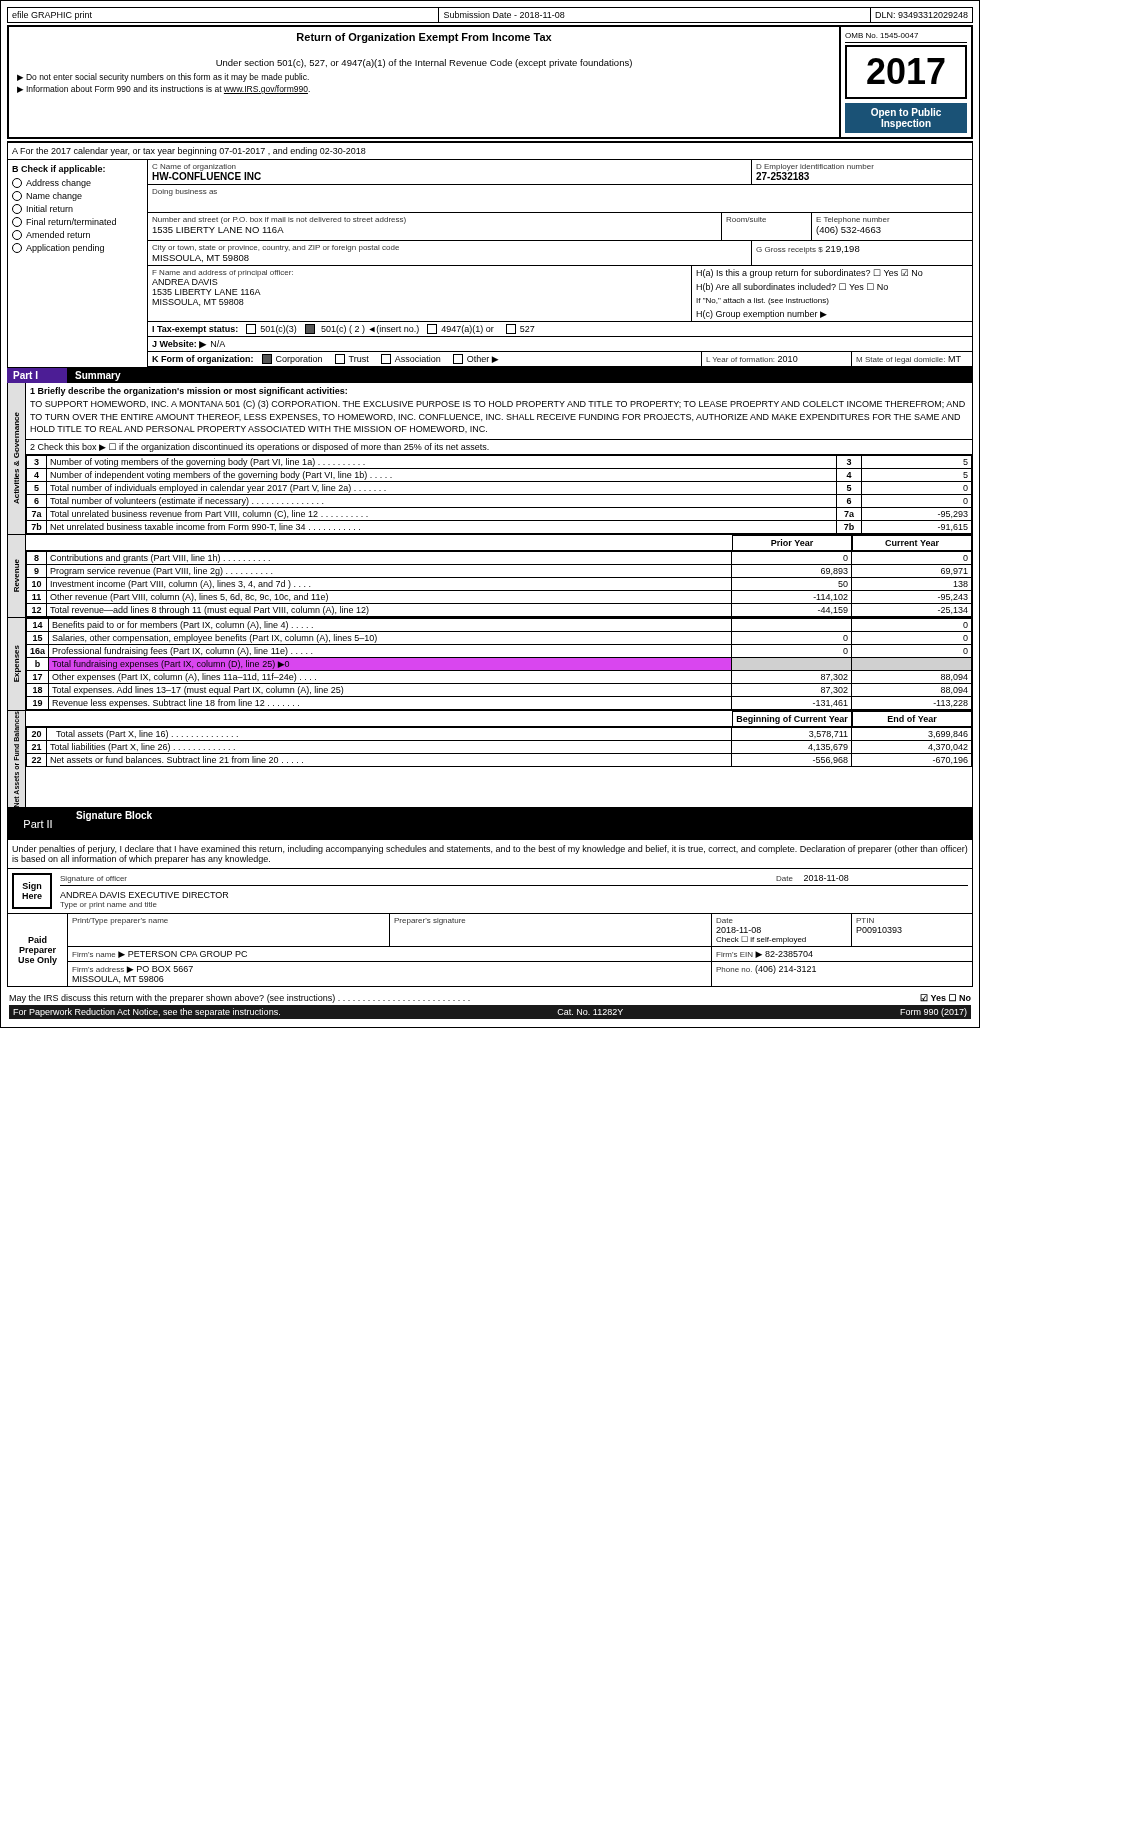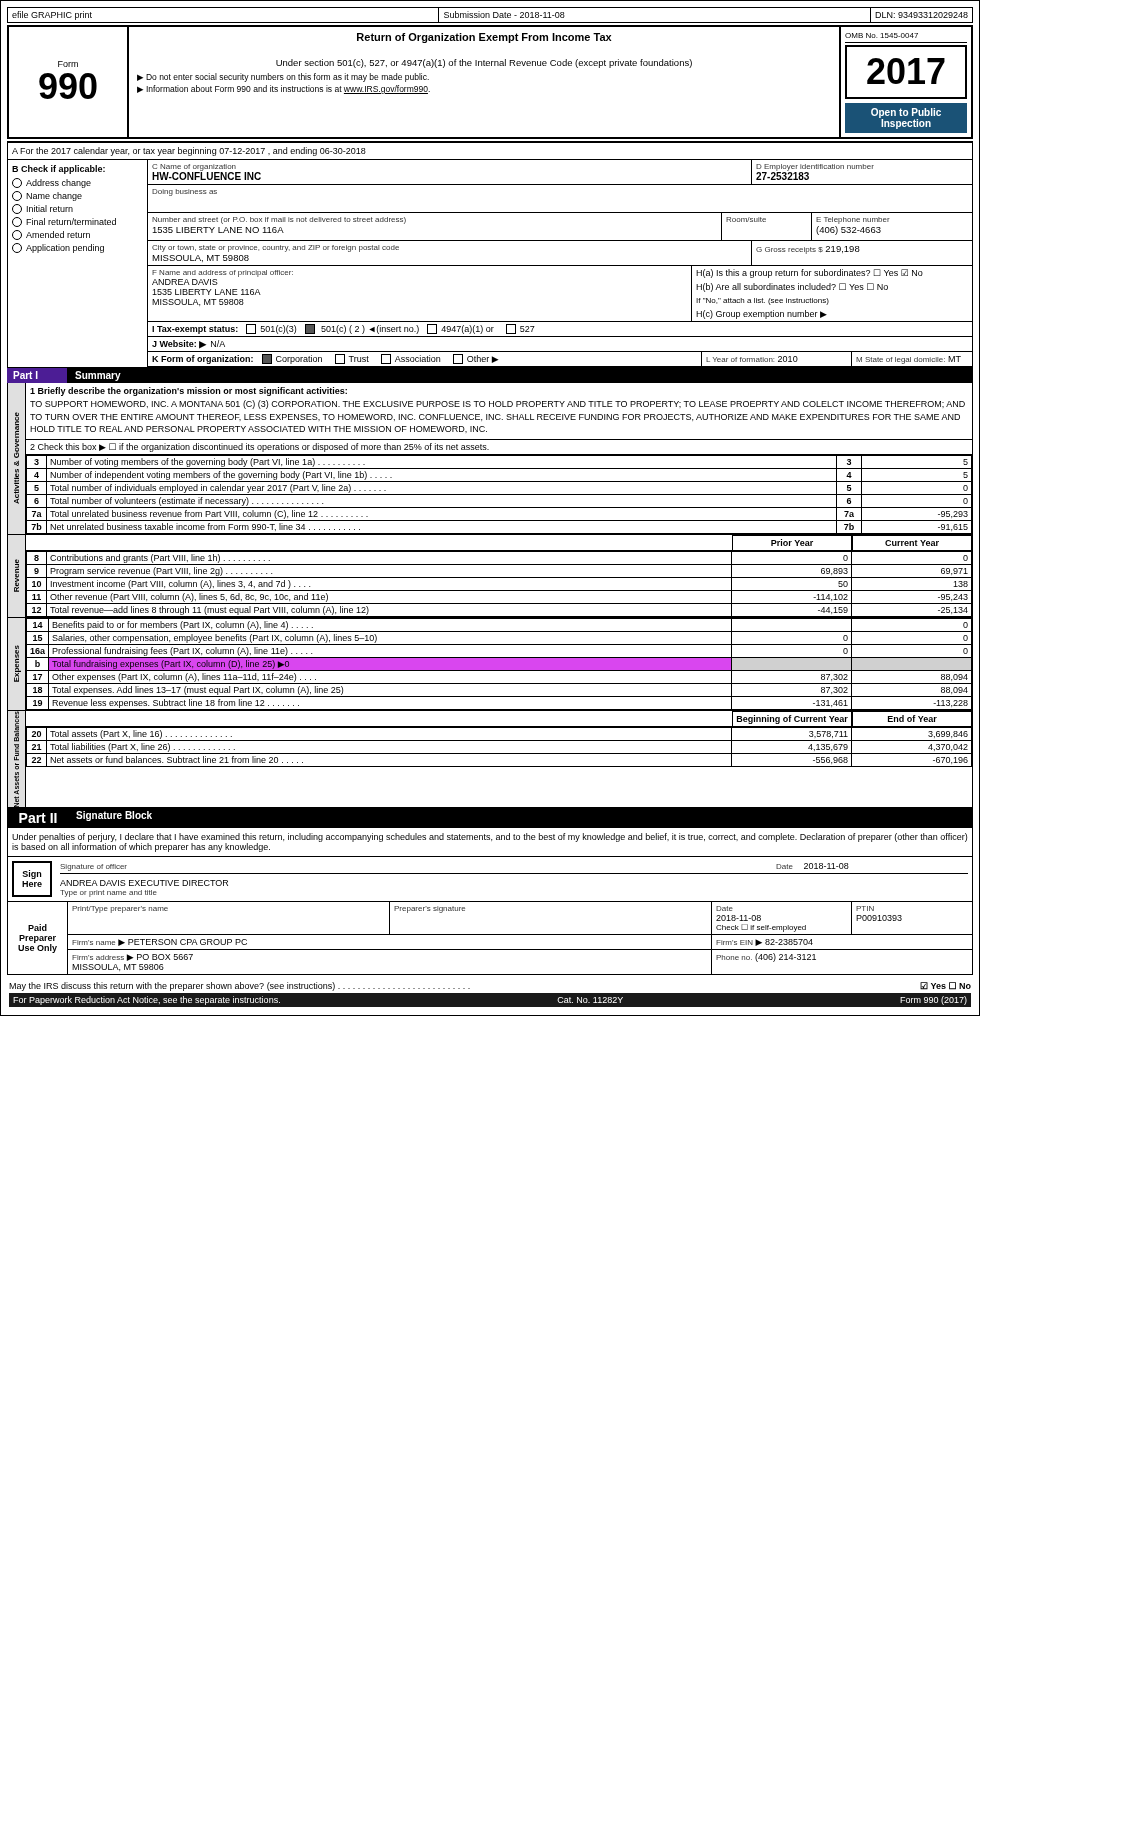--- a/index.html
+++ b/index.html
@@ -54,45 +54,39 @@
 
 <div class="page">
 
   <div class="top-bar">
     <div class="top-bar-left">efile GRAPHIC print</div>
     <div class="top-bar-mid">Submission Date - 2018-11-08</div>
     <div class="top-bar-right">DLN: 93493312029248</div>
   </div>
 
   <div class="header-section">
-    <div class="header-left">
-      <div class="form-990">
-        <div class="form-label">Form</div>
-        <div class="form-number">990</div>
-      </div>
-    </div>
     <div class="header-center">
       <div style="font-size:11px; font-weight:bold; margin-bottom:14px;">Return of Organization Exempt From Income Tax</div>
       <div style="font-size:9.5px; margin-bottom:4px;">Under section 501(c), 527, or 4947(a)(1) of the Internal Revenue Code (except private foundations)</div>
       <div class="note" style="margin-bottom:2px;">▶ Do not enter social security numbers on this form as it may be made public.</div>
       <div class="note">▶ Information about Form 990 and its instructions is at <span style="text-decoration:underline;">www.IRS.gov/form990</span>.</div>
     </div>
     <div class="header-right">
       <div class="omb-text">OMB No. 1545-0047</div>
       <div class="year-box">
         <div class="year-number">2017</div>
       </div>
       <div class="open-public">
         <div>Open to Public</div>
         <div>Inspection</div>
       </div>
     </div>
   </div>
 
-  <div class="section-a">A  For the 2017 calendar year, or tax year beginning 07-12-2017 , and ending 06-30-2018</div>
+  <div class="section-a">A  For the 2017 calendar year, or tax year beginning 07-01-2017 , and ending 02-30-2018</div>
 
   <div class="main-grid">
 
     <div class="left-col">
       <div style="font-weight:bold; margin-bottom:4px;">B Check if applicable:</div>
       <div class="check-boxes">
         <div class="check-item">
           <div class="radio-btn"></div>
           <span>Address change</span>
         </div>
@@ -399,21 +393,21 @@
       <div style="flex:1;">
         <div style="display:flex; font-size:9px;">
           <div style="flex:1; border-bottom:1px solid #000;"></div>
           <div style="width:120px; text-align:center; font-weight:bold; border:1px solid #000; padding:2px;">Beginning of Current Year</div>
           <div style="width:120px; text-align:center; font-weight:bold; border:1px solid #000; padding:2px;">End of Year</div>
         </div>
         <table style="font-size:9px;">
           <tbody>
               <tr>
             <td style="width:20px; text-align:center; border:1px solid #000; font-weight:bold;">20</td>
-            <td style="border:1px solid #000; padding:1px 3px;">Total assets (Part X, line 16) . . . . . . . . . . . . . .</td>
+            <td style="border:1px solid #000; padding:1px 9px;">Total assets (Part X, line 16) . . . . . . . . . . . . . .</td>
             <td style="width:120px; text-align:right; border:1px solid #000; padding:1px 3px;">3,578,711</td>
             <td style="width:120px; text-align:right; border:1px solid #000; padding:1px 3px;">3,699,846</td>
           </tr>
           <tr>
             <td style="width:20px; text-align:center; border:1px solid #000; font-weight:bold;">21</td>
             <td style="border:1px solid #000; padding:1px 3px;">Total liabilities (Part X, line 26) . . . . . . . . . . . . .</td>
             <td style="width:120px; text-align:right; border:1px solid #000; padding:1px 3px;">4,135,679</td>
             <td style="width:120px; text-align:right; border:1px solid #000; padding:1px 3px;">4,370,042</td>
           </tr>
           <tr>
@@ -423,21 +417,21 @@
             <td style="width:120px; text-align:right; border:1px solid #000; padding:1px 3px;">-670,196</td>
           </tr>
         </tbody>
           </table>
       </div>
     </div>
   </div>
 
   <div style="border:1px solid #000; border-top:none; margin-top:0;">
     <div style="display:flex;">
-      <div style="background:#000; color:#fff; padding:2px 6px; font-weight:bold; font-size:14px; min-width:60px; text-align:center;">Part II</div>
+      <div style="background:#000; color:#fff; padding:10px 6px; font-weight:normal; font-size:11px; min-width:60px; text-align:center;">Part II</div>
       <div style="background:#000; color:#fff; padding:2px 8px; font-weight:bold; font-size:10px; flex:1;">Signature Block</div>
     </div>
     <div style="padding:4px; font-size:9px; border-bottom:1px solid #000;">Under penalties of perjury, I declare that I have examined this return, including accompanying schedules and statements, and to the best of my knowledge and belief, it is true, correct, and complete. Declaration of preparer (other than officer) is based on all information of which preparer has any knowledge.</div>
 
     <div style="display:flex; border-bottom:1px solid #000;">
       <div style="border:2px solid #000; margin:4px; padding:4px 8px; font-size:9px; font-weight:bold; text-align:center; display:flex; flex-direction:column; align-items:center; justify-content:center; white-space:pre-line;">
         <span>Sign
 Here</span>
       </div>
       <div style="flex:1; padding:4px; font-size:9px;">

